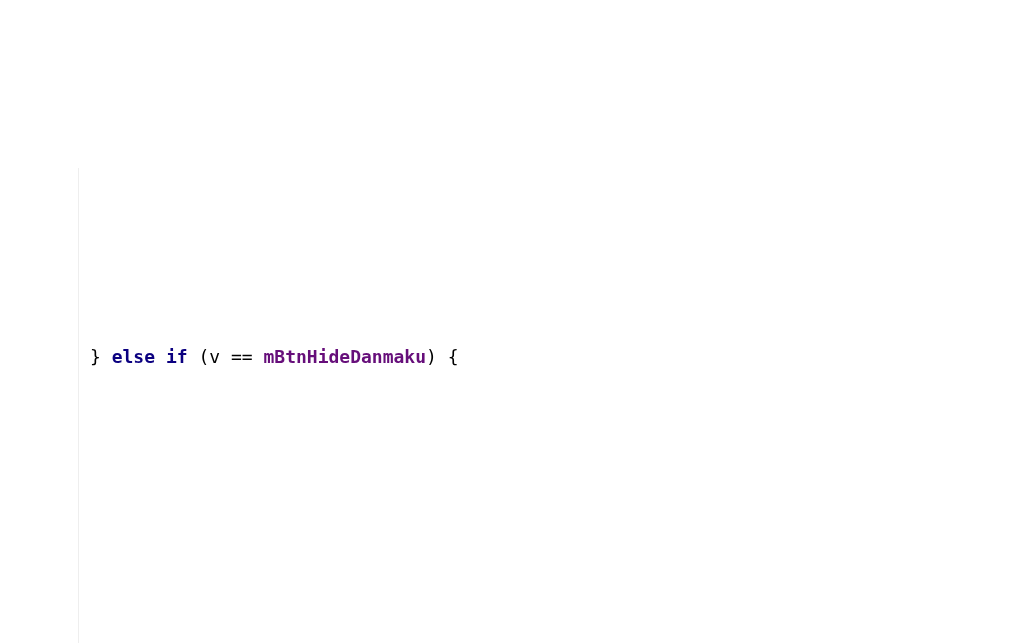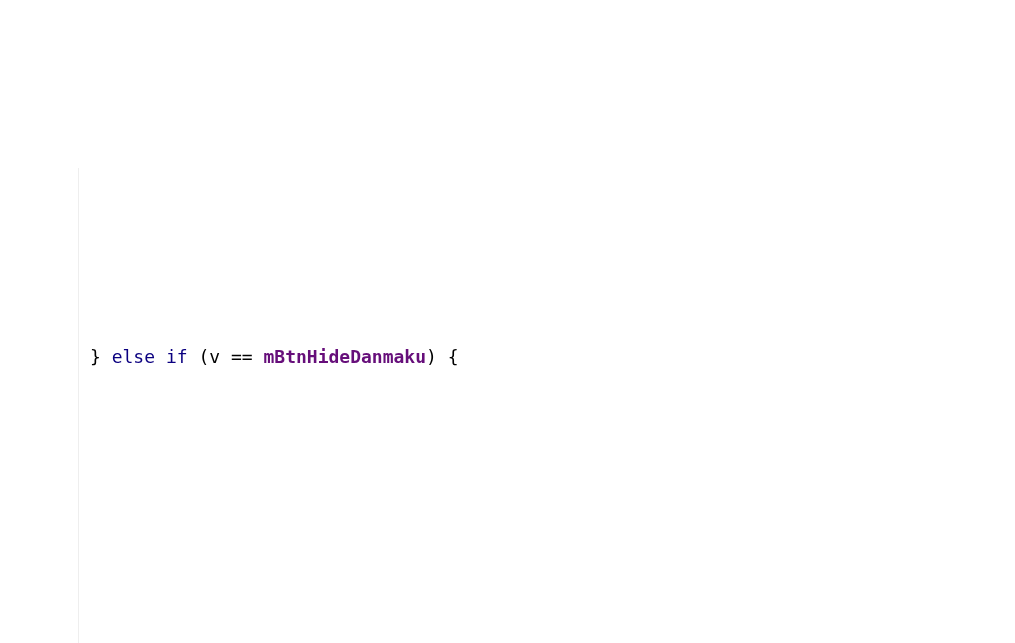--- a/index.html
+++ b/index.html
@@ -14,21 +14,21 @@
     }
     .editor {
       position: relative;
       padding-left: 30px;
     }
     .line {
       position: relative;
       padding-left: 40px;
       height: 42px;
     }
-    .kw { color: #0b0080; font-weight: normal; }
+    .kw { color: #0b0080; font-weight: bold; }
     .field { color: #660e7a; font-weight: bold; margin-top: 8px; }
     .method { color: #000000; }
     .paren { color: #000000; }
     .punct { color: #000000; }
     .str { color: #000000; }
     .i1 { padding-left: 60px; }
     .i2 { padding-left: 100px; }
     .indent-line {
       position: absolute;
       top: 0;

